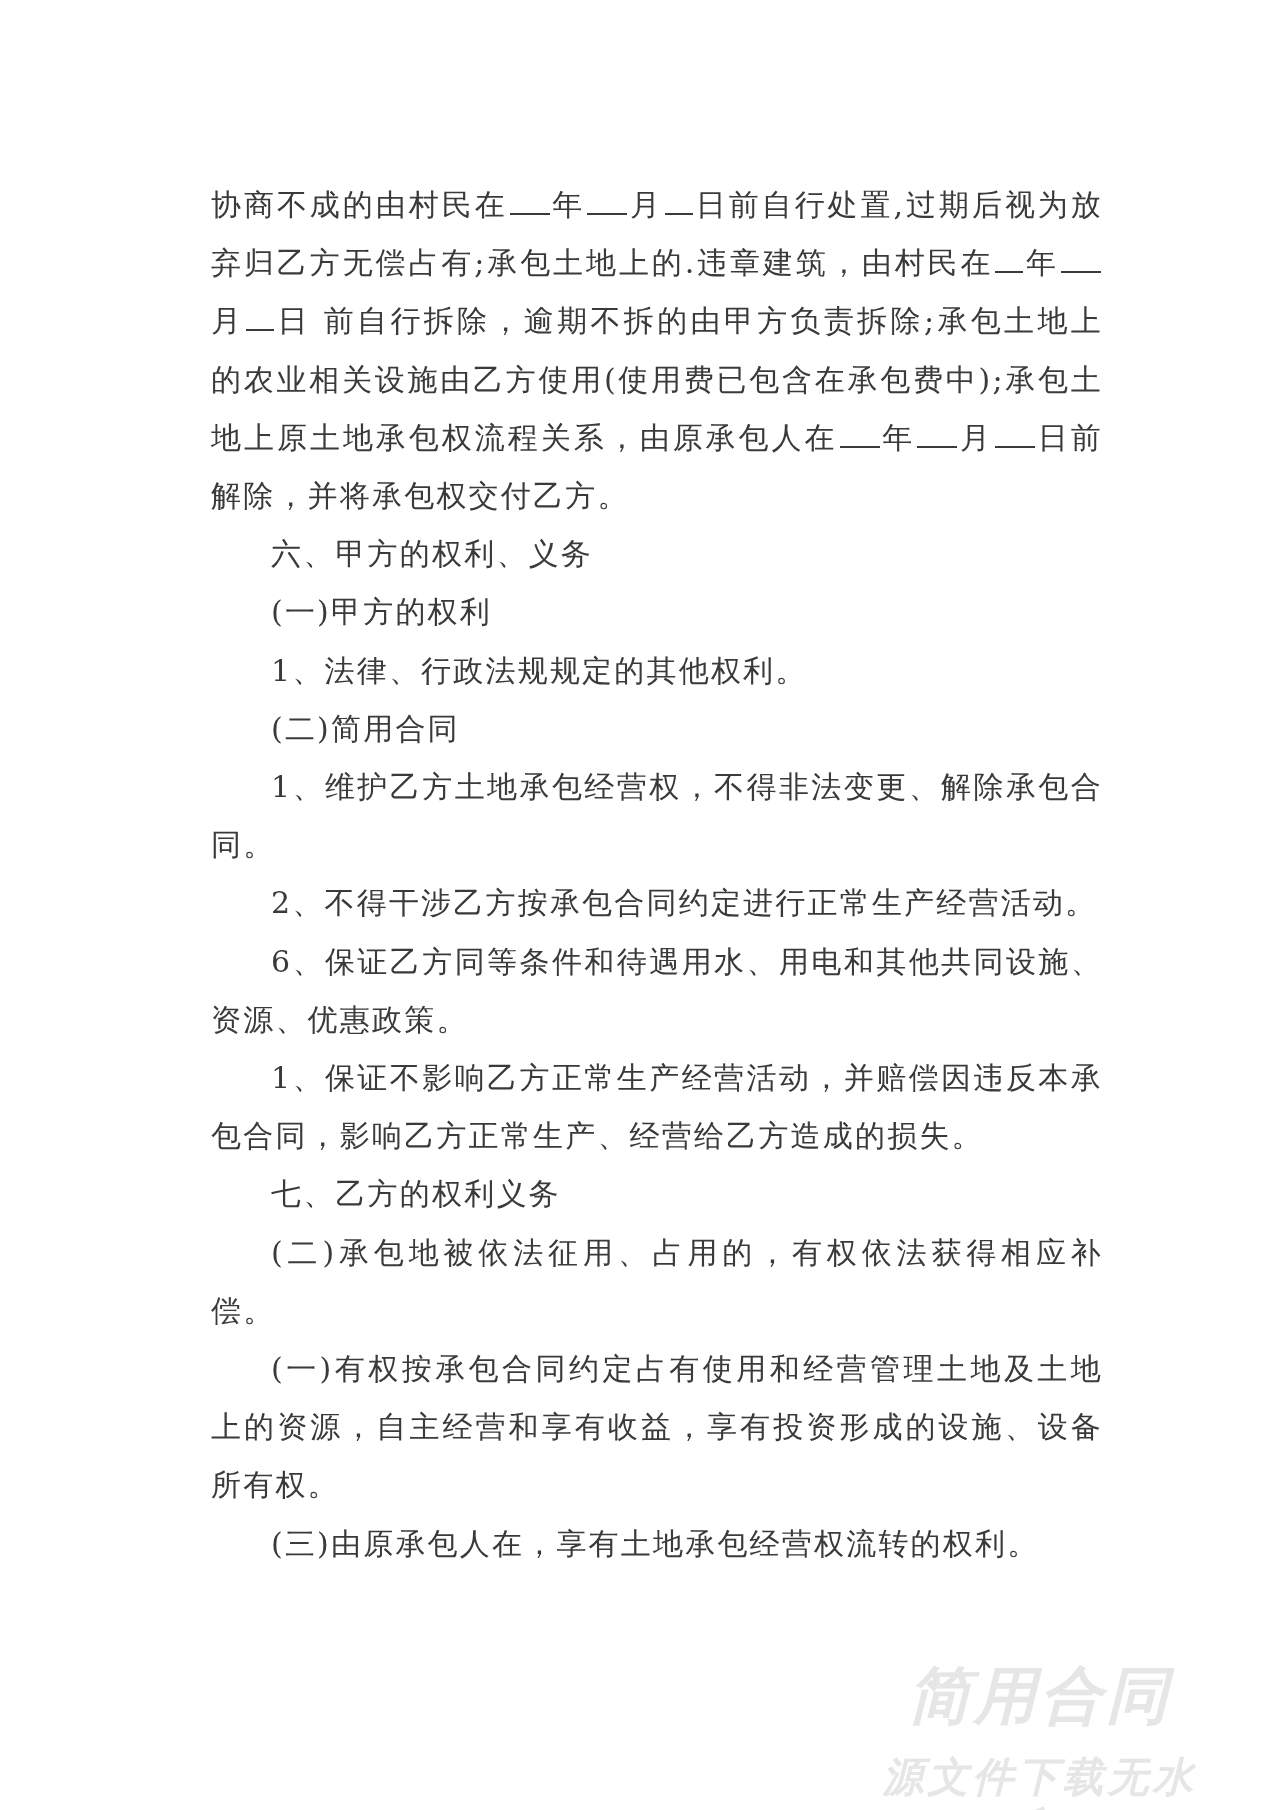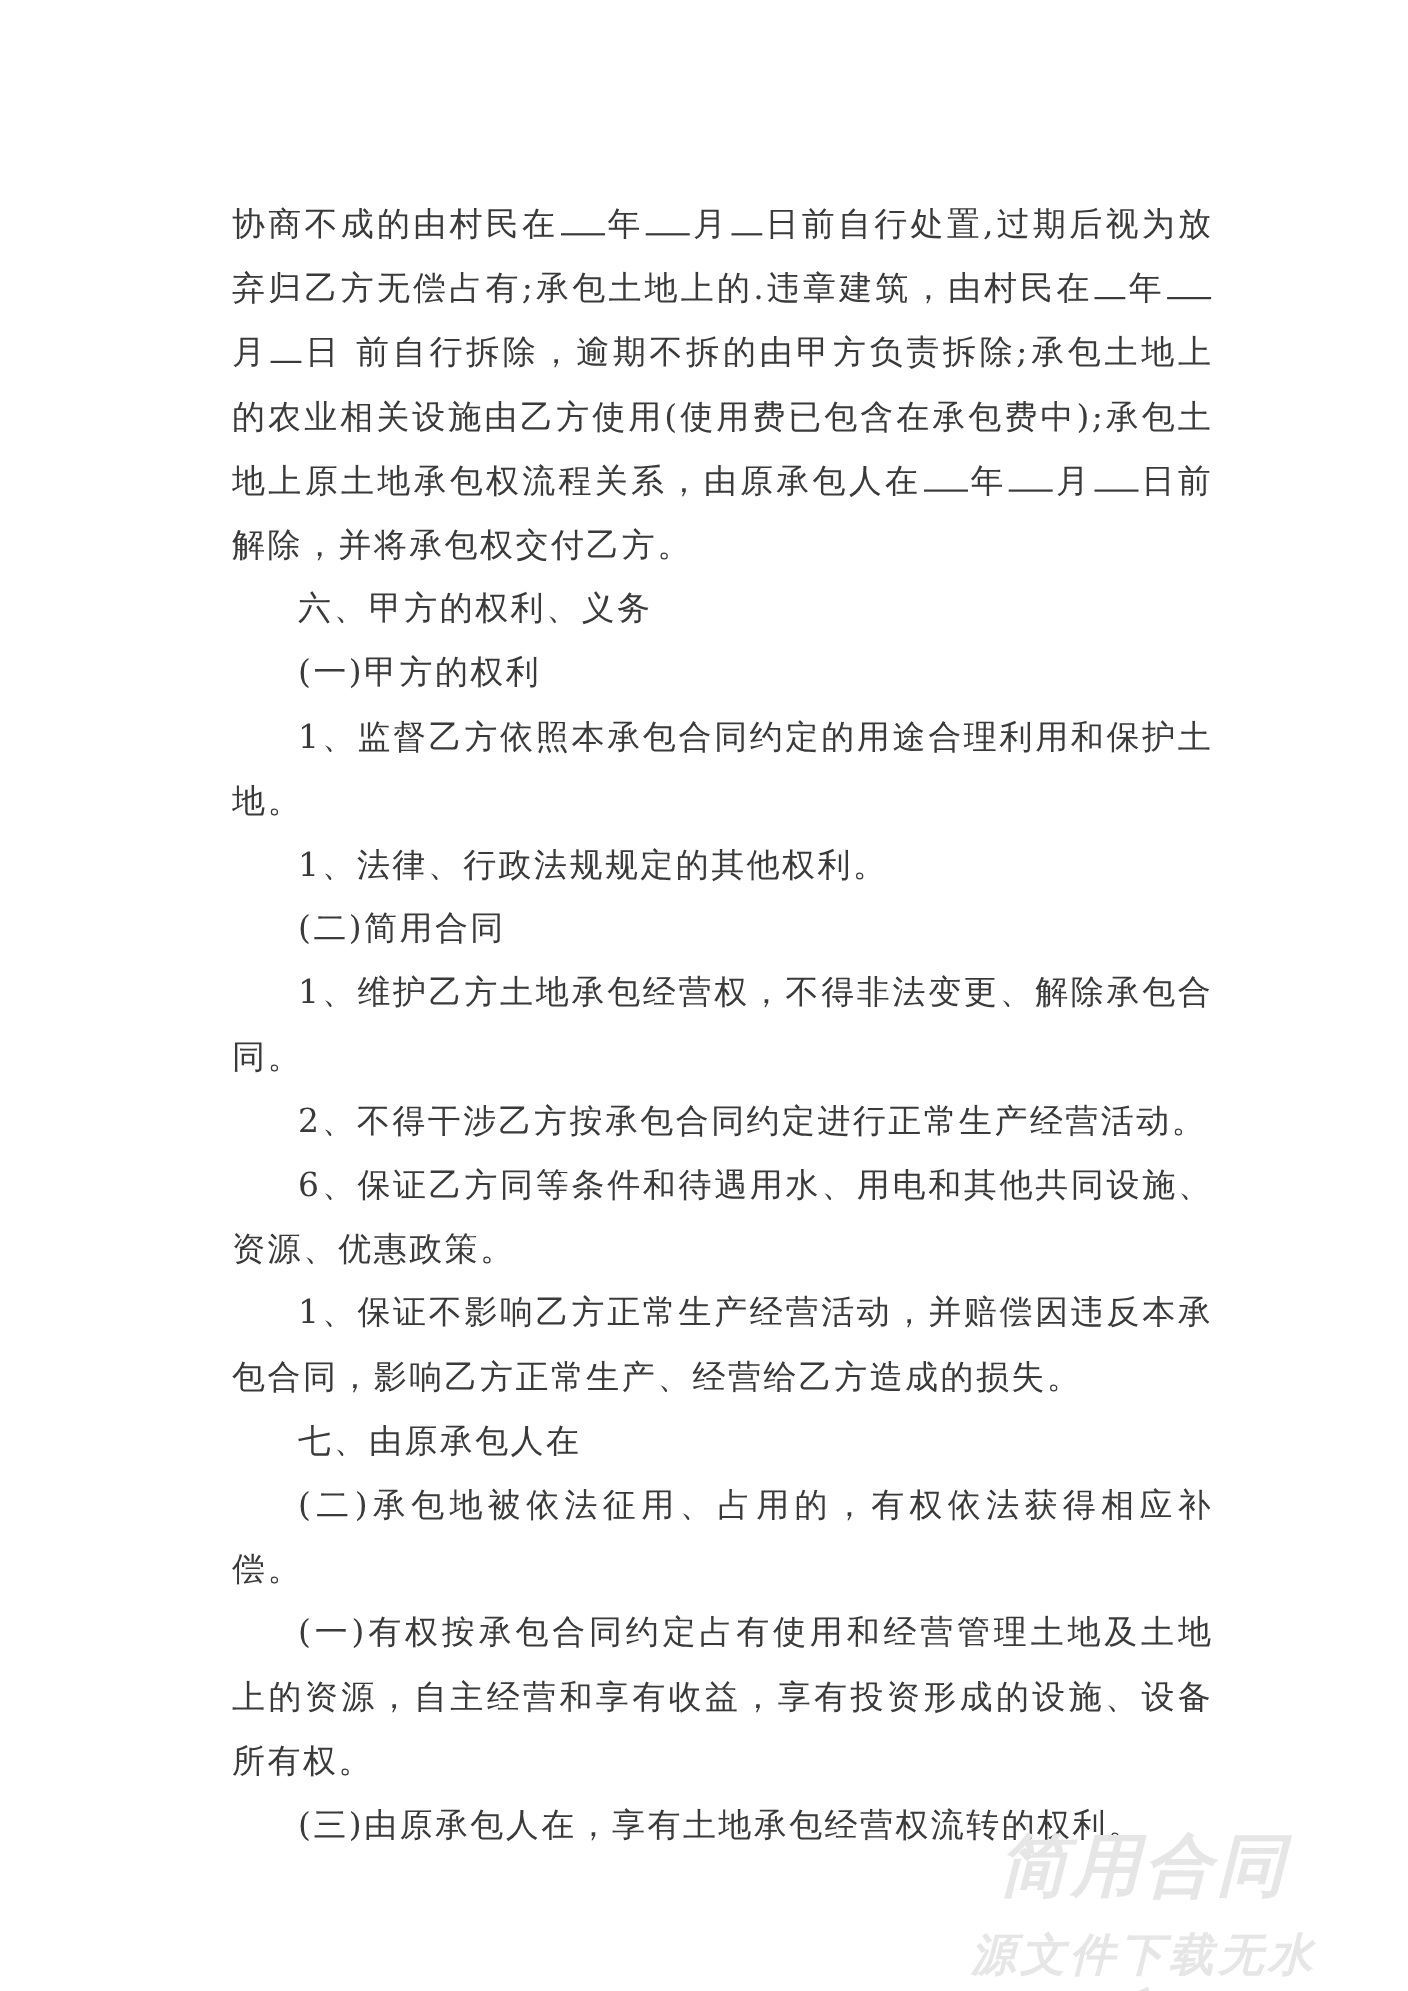--- a/index.html
+++ b/index.html
@@ -67,28 +67,27 @@
       margin-top: 20px;
     }
   </style>
 </head>
 <body>
 
 <div class="page" id="page">
     <p class="para"><span>协商不成的由村民在</span><span class="blank b-md"></span><span>年</span><span class="blank b-md"></span><span>月</span><span class="blank b-sm"></span><span>日前自行处置,过期后视为放弃归乙方无偿占有;承包土地上的.违章建筑，由村民在</span><span class="blank b-sm"></span><span>年</span><span class="blank b-md"></span><span>月</span><span class="blank b-sm"></span><span>日 前自行拆除，逾期不拆的由甲方负责拆除;承包土地上的农业相关设施由乙方使用(使用费已包含在承包费中);承包土地上原土地承包权流程关系，由原承包人在</span><span class="blank b-md"></span><span>年</span><span class="blank b-md"></span><span>月</span><span class="blank b-md"></span><span>日前解除，并将承包权交付乙方。</span></p>
     <p class="para indent"><span>六、甲方的权利、义务</span></p>
     <p class="para indent"><span>(一)甲方的权利</span></p>
-    <p class="para indent"><span>1、监督乙方依照本承包合同约定的用途合理利用和保护土地。</span></p>
     <p class="para indent"><span>1、法律、行政法规规定的其他权利。</span></p>
     <p class="para indent"><span>(二)简用合同</span></p>
     <p class="para indent"><span>1、维护乙方土地承包经营权，不得非法变更、解除承包合同。</span></p>
     <p class="para indent"><span>2、不得干涉乙方按承包合同约定进行正常生产经营活动。</span></p>
     <p class="para indent"><span>6、保证乙方同等条件和待遇用水、用电和其他共同设施、资源、优惠政策。</span></p>
     <p class="para indent"><span>1、保证不影响乙方正常生产经营活动，并赔偿因违反本承包合同，影响乙方正常生产、经营给乙方造成的损失。</span></p>
-    <p class="para indent"><span>七、由原承包人在</span></p>
+    <p class="para indent"><span>七、乙方的权利义务</span></p>
     <p class="para indent"><span>(二)承包地被依法征用、占用的，有权依法获得相应补偿。</span></p>
     <p class="para indent"><span>(一)有权按承包合同约定占有使用和经营管理土地及土地上的资源，自主经营和享有收益，享有投资形成的设施、设备所有权。</span></p>
     <p class="para indent"><span>(三)由原承包人在，享有土地承包经营权流转的权利。</span></p>
   </div>
 
 <div class="watermark">
   <div class="wm-main">简用合同</div>
   <div class="wm-sub">源文件下载无水印</div>
 </div>
 

